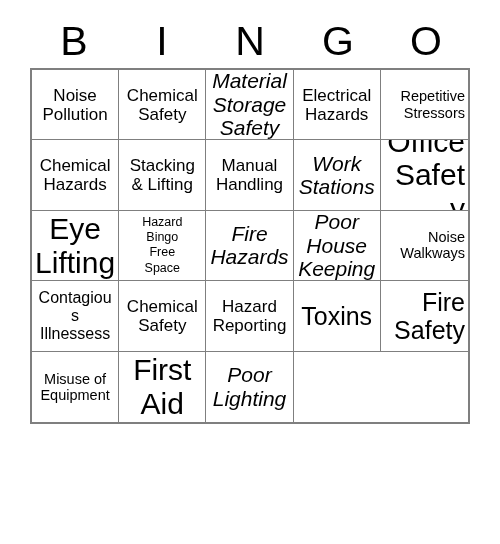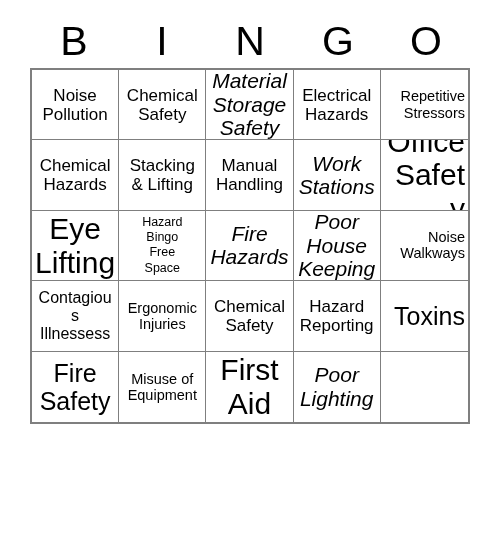--- a/index.html
+++ b/index.html
@@ -171,24 +171,20 @@
 Keeping</span>
       </div>
       <div class="cell fs-sm">
         <span class="cell-text">Noise
 Walkways</span>
       </div>
       <div class="cell fs-xs">
         <span class="cell-text">Contagious
 Illnessess</span>
       </div>
-      <div class="cell fs-sm">
-        <span class="cell-text">Ergonomic
-Injuries</span>
-      </div>
       <div class="cell fs-md">
         <span class="cell-text">Chemical
 Safety</span>
       </div>
       <div class="cell fs-md">
         <span class="cell-text">Hazard
 Reporting</span>
       </div>
       <div class="cell fs-xl">
         <span class="cell-text">Toxins</span>

